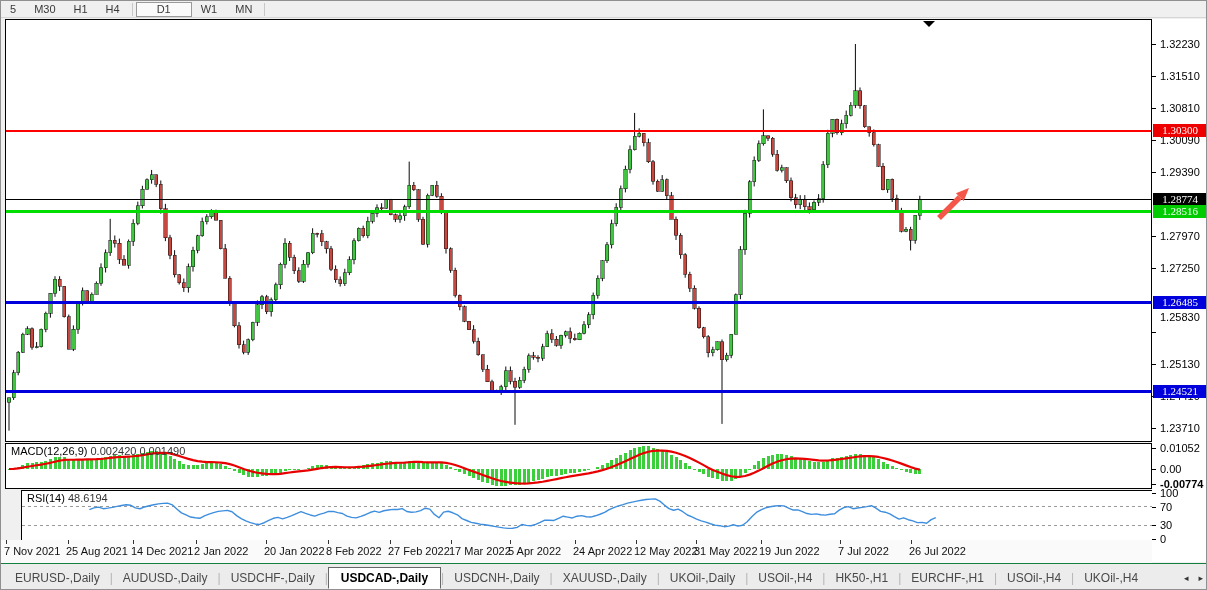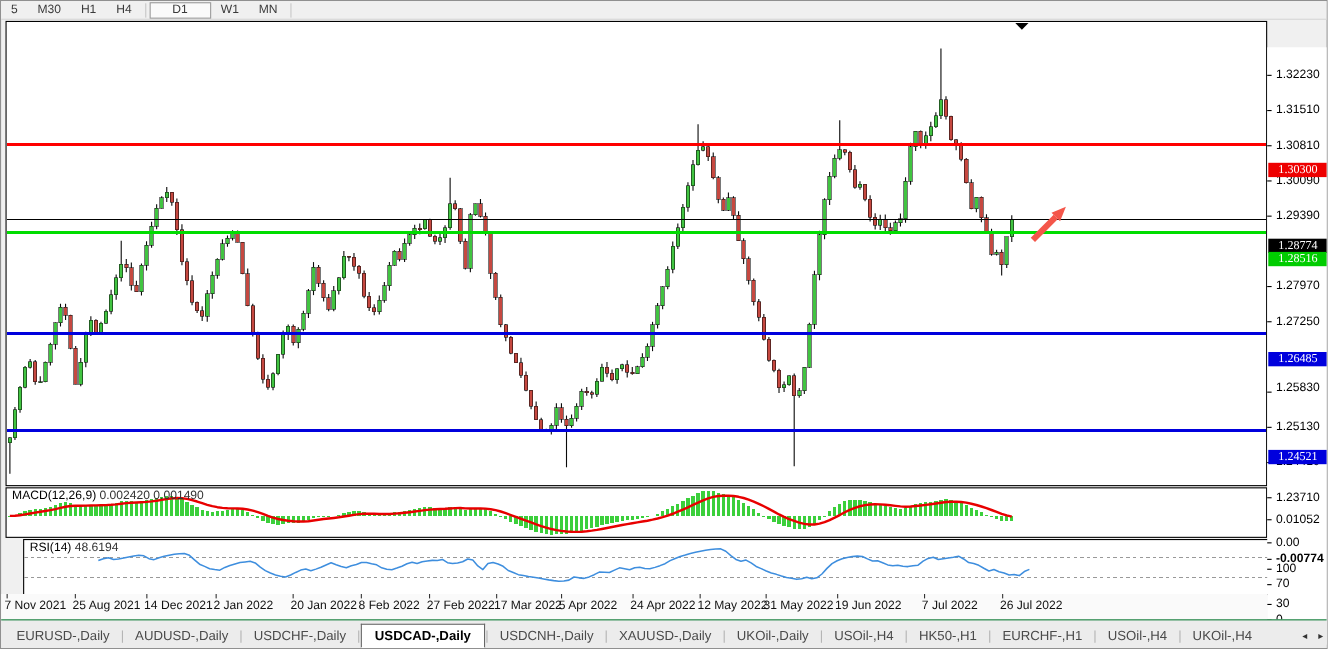--- a/index.html
+++ b/index.html
@@ -15,21 +15,21 @@
   .panel{position:absolute;background:#ffffff;border:1px solid #000;box-sizing:content-box;}
   #mainPanel{left:4px;top:18px;width:1145px;height:421px;}
   #macdPanel{left:4px;top:442px;width:1145px;height:44px;}
   #rsiPanel{left:20px;top:489px;width:1145px;height:49px;}
   .overlay-label{position:absolute;left:5px;top:1px;font-size:11px;color:#000;white-space:nowrap;z-index:5;}
   .overlay-label .vals{color:#333;}
   #chartTitle{font-size:12px;}
   #chartTitle .tri{font-size:8px;vertical-align:2px;margin-right:4px;}
   #chartTitle .ohlc{margin-left:8px;}
   
-  #axisCol{position:absolute;left:1151px;top:18px;width:56px;height:543px;background:#fff;margin-top:24px;}
+  #axisCol{position:absolute;left:1151px;top:18px;width:56px;height:543px;background:#fff;}
   .tickdash{position:absolute;left:0;width:4px;height:1px;background:#000;}
   .ticklabel{position:absolute;left:8px;font-size:11px;color:#000;white-space:nowrap;}
   .badge{position:absolute;left:1px;width:54px;height:13px;line-height:13px;font-size:11px;
          color:#fff;text-align:center;white-space:nowrap;font-family:Liberation Serif, serif;}
   
   #timeAxis{position:absolute;left:0;top:539px;width:1151px;height:23px;background:#fafafa;}
   .datelabel{position:absolute;top:5px;font-size:11px;color:#111;white-space:nowrap;}
   .datedash{position:absolute;top:0;width:1px;height:4px;background:#333;}
   
   #tabbar{position:absolute;left:0;top:562px;width:1207px;height:28px;background:#ececec;
@@ -700,21 +700,21 @@
       <div class="ticklabel" style="top: 82.9928px;">1.30810</div>
       <div class="tickdash" style="top: 121.44px;"></div>
       <div class="ticklabel" style="top: 115.44px;">1.30090</div>
       <div class="tickdash" style="top: 152.986px;"></div>
       <div class="ticklabel" style="top: 146.986px;">1.29390</div>
       <div class="tickdash" style="top: 216.978px;"></div>
       <div class="ticklabel" style="top: 210.978px;">1.27970</div>
       <div class="tickdash" style="top: 249.425px;"></div>
       <div class="ticklabel" style="top: 243.425px;">1.27250</div>
       <div class="tickdash" style="top: 313.418px;"></div>
-      <div class="ticklabel" style="top: 303px;">1.25830</div>
+      <div class="ticklabel" style="top: 292px;">1.25830</div>
       <div class="tickdash" style="top: 344.964px;"></div>
       <div class="ticklabel" style="top: 338.964px;">1.25130</div>
       <div class="tickdash" style="top: 377.411px;"></div>
       <div class="ticklabel" style="top: 371.411px;">1.24410</div>
       <div class="tickdash" style="top: 408.957px;"></div>
       <div class="ticklabel" style="top: 402.957px;">1.23710</div>
       <div class="badge" style="top: 105.476px; background: rgb(238, 0, 0);">1.30300</div>
       <div class="badge" style="top: 174.246px; background: rgb(0, 0, 0);">1.28774</div>
       <div class="badge" style="top: 185.873px; background: rgb(0, 204, 0);">1.28516</div>
       <div class="badge" style="top: 277.4px; background: rgb(0, 0, 221);">1.26485</div>

